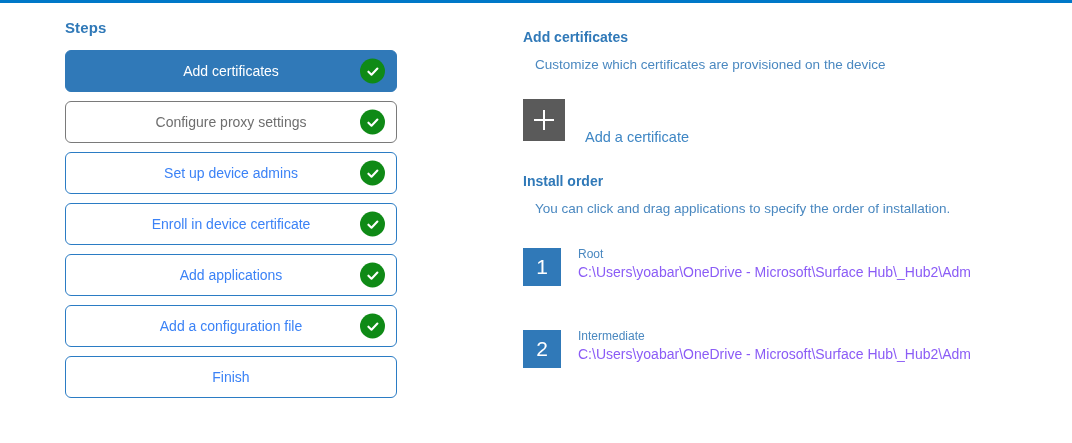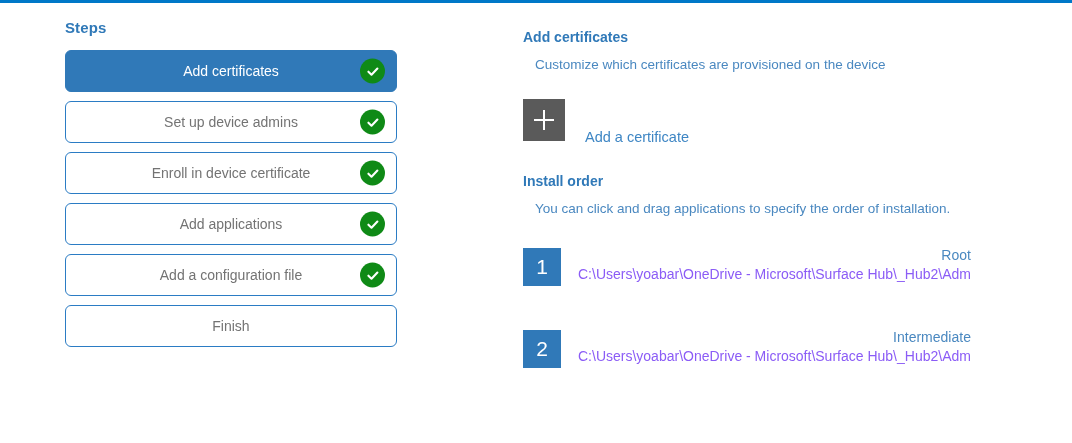--- a/index.html
+++ b/index.html
@@ -51,21 +51,21 @@
     box-sizing: border-box;
     height: 42px;
     margin-bottom: 9px;
     border-radius: 6px;
     border: 1px solid #2b7cc4;
     background: #ffffff;
     display: flex;
     align-items: center;
     justify-content: center;
     font-size: 14px;
-    color: #737373;
+    color: #3b82f6;
     cursor: pointer;
     user-select: none;
   }
   .step-btn.active {
     background: #3079b8;
     border-color: #3079b8;
     color: #ffffff;
   }
   .step-btn.muted {
     border-color: #7a7a7a;
@@ -168,44 +168,51 @@
     align-items: center;
     justify-content: center;
     flex: none;
     margin-top: 2px;
   }
   .order-text {
     margin-left: 17px;
     line-height: 1.38;
   }
   .order-name {
-    font-size: 14px;
+    font-size: 12px;
     color: #4a88c0;
     display: block;
-    text-align: right;
   }
   .order-path {
     font-size: 14px;
     color: #8b5cf6;
     display: block;
     white-space: nowrap;
   }
 </style>
 </head>
 <body>
 
 <div class="top-bar"></div>
 
 <div class="page">
 
   <div class="steps-col">
     <div class="steps-title">Steps</div>
     <div id="steps-list">
         <div class="step-btn active">
           <span class="step-label">Add certificates</span>
+          <span class="step-check">
+            <svg width="14" height="14" viewBox="0 0 14 14">
+              <path d="M2.4 7.2 L5.5 10.2 L11.4 4.0" fill="none" stroke="#ffffff" stroke-width="2.1" stroke-linecap="round" stroke-linejoin="round"></path>
+            </svg>
+          </span>
+        </div>
+        <div class="step-btn muted">
+          <span class="step-label">Configure proxy settings</span>
           <span class="step-check">
             <svg width="14" height="14" viewBox="0 0 14 14">
               <path d="M2.4 7.2 L5.5 10.2 L11.4 4.0" fill="none" stroke="#ffffff" stroke-width="2.1" stroke-linecap="round" stroke-linejoin="round"></path>
             </svg>
           </span>
         </div>
         <div class="step-btn">
           <span class="step-label">Set up device admins</span>
           <span class="step-check">
             <svg width="14" height="14" viewBox="0 0 14 14">

